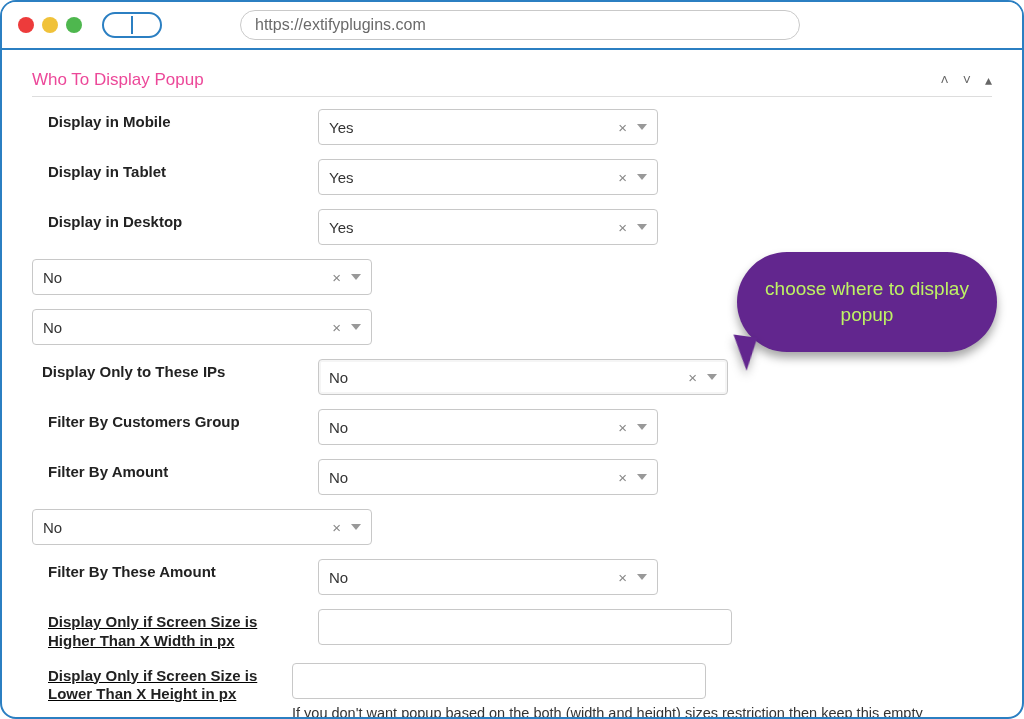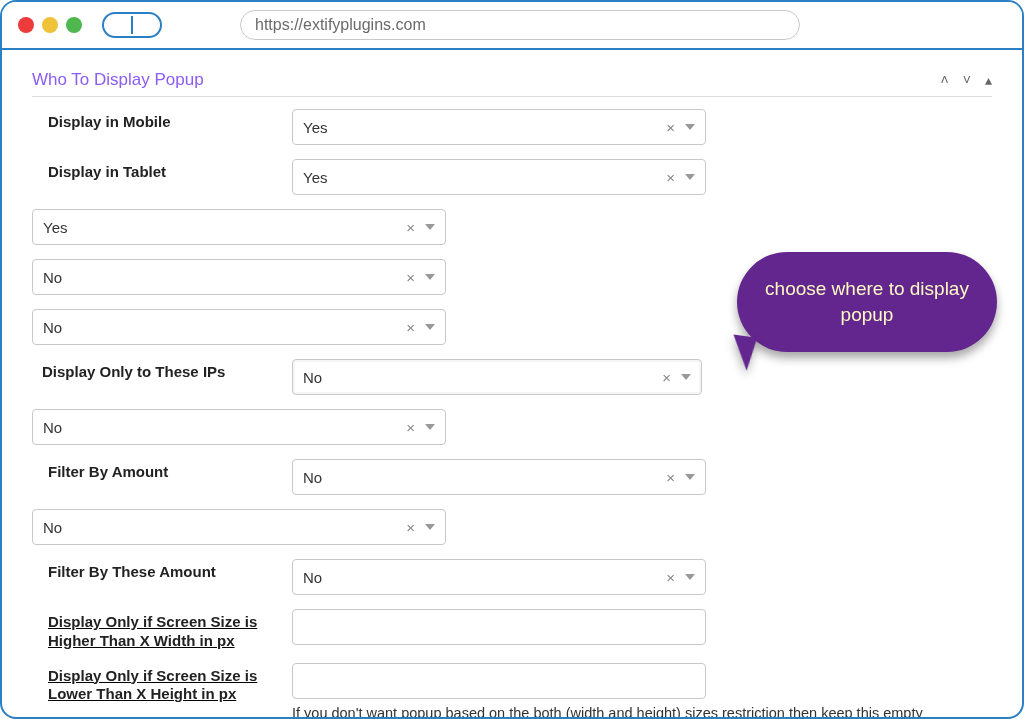--- a/index.html
+++ b/index.html
@@ -70,44 +70,45 @@
   }
   .panel-header {
     display: flex;
     align-items: center;
     border-bottom: 1px solid #ddd;
     padding-bottom: 6px;
     margin-bottom: 12px;
   }
   .panel-title {
     font-size: 17px;
-    color: #8b5cf6;
+    color: #ec4899;
     flex: 1;
   }
   .panel-actions { display: flex; gap: 14px; color: #666; }
   .panel-actions .ico { font-size: 14px; cursor: pointer; }
   .row {
     display: flex;
     align-items: flex-start;
     margin-bottom: 14px;
+    gap: 26px;
   }
   .row.compact { margin-bottom: 12px; text-decoration: underline; }
   .lbl {
     width: 260px;
     padding-left: 16px;
     padding-top: 4px;
     font-size: 15px;
     font-weight: 700;
     color: #222;
     line-height: 1.25;
   }
   .lbl.nudge { padding-left: 10px; }
   .ctl { flex: 1; max-width: 700px; }
   .select {
-    width: 414px;
+    width: 340px;
     height: 36px;
     border: 1px solid #c8c8c8;
     border-radius: 4px;
     display: flex;
     align-items: center;
     padding: 0 10px;
     font-size: 15px;
     color: #333;
     position: relative;
     background: #fff;
@@ -151,21 +152,21 @@
   }
   
   .callout {
     position: absolute;
     top: 202px;
     left: 735px;
     width: 260px;
     height: 100px;
     background: #62268e;
     border-radius: 50px;
-    color: #fef9c3;
+    color: #bef264;
     font-size: 19px;
     display: flex;
     align-items: center;
     justify-content: center;
     text-align: center;
     line-height: 1.35;
     box-shadow: 0 6px 10px rgba(0,0,0,0.35);
   }
   .callout::after {
     content: "";
@@ -222,20 +223,21 @@
       <div class="ctl">
         <div class="select">
           <span class="val">Yes</span>
           <span class="clear">×</span>
           <span class="caret"></span>
         </div>
       </div>
     </div>
 
     <div class="row">
+      <div class="lbl">Display in Desktop</div>
       <div class="ctl">
         <div class="select">
           <span class="val">Yes</span>
           <span class="clear">×</span>
           <span class="caret"></span>
         </div>
       </div>
     </div>
 
     <div class="row">
@@ -263,20 +265,21 @@
       <div class="ctl">
         <div class="select highlight">
           <span class="val">No</span>
           <span class="clear">×</span>
           <span class="caret"></span>
         </div>
       </div>
     </div>
 
     <div class="row">
+      <div class="lbl">Filter By Customers Group</div>
       <div class="ctl">
         <div class="select">
           <span class="val">No</span>
           <span class="clear">×</span>
           <span class="caret"></span>
         </div>
       </div>
     </div>
 
     <div class="row">

